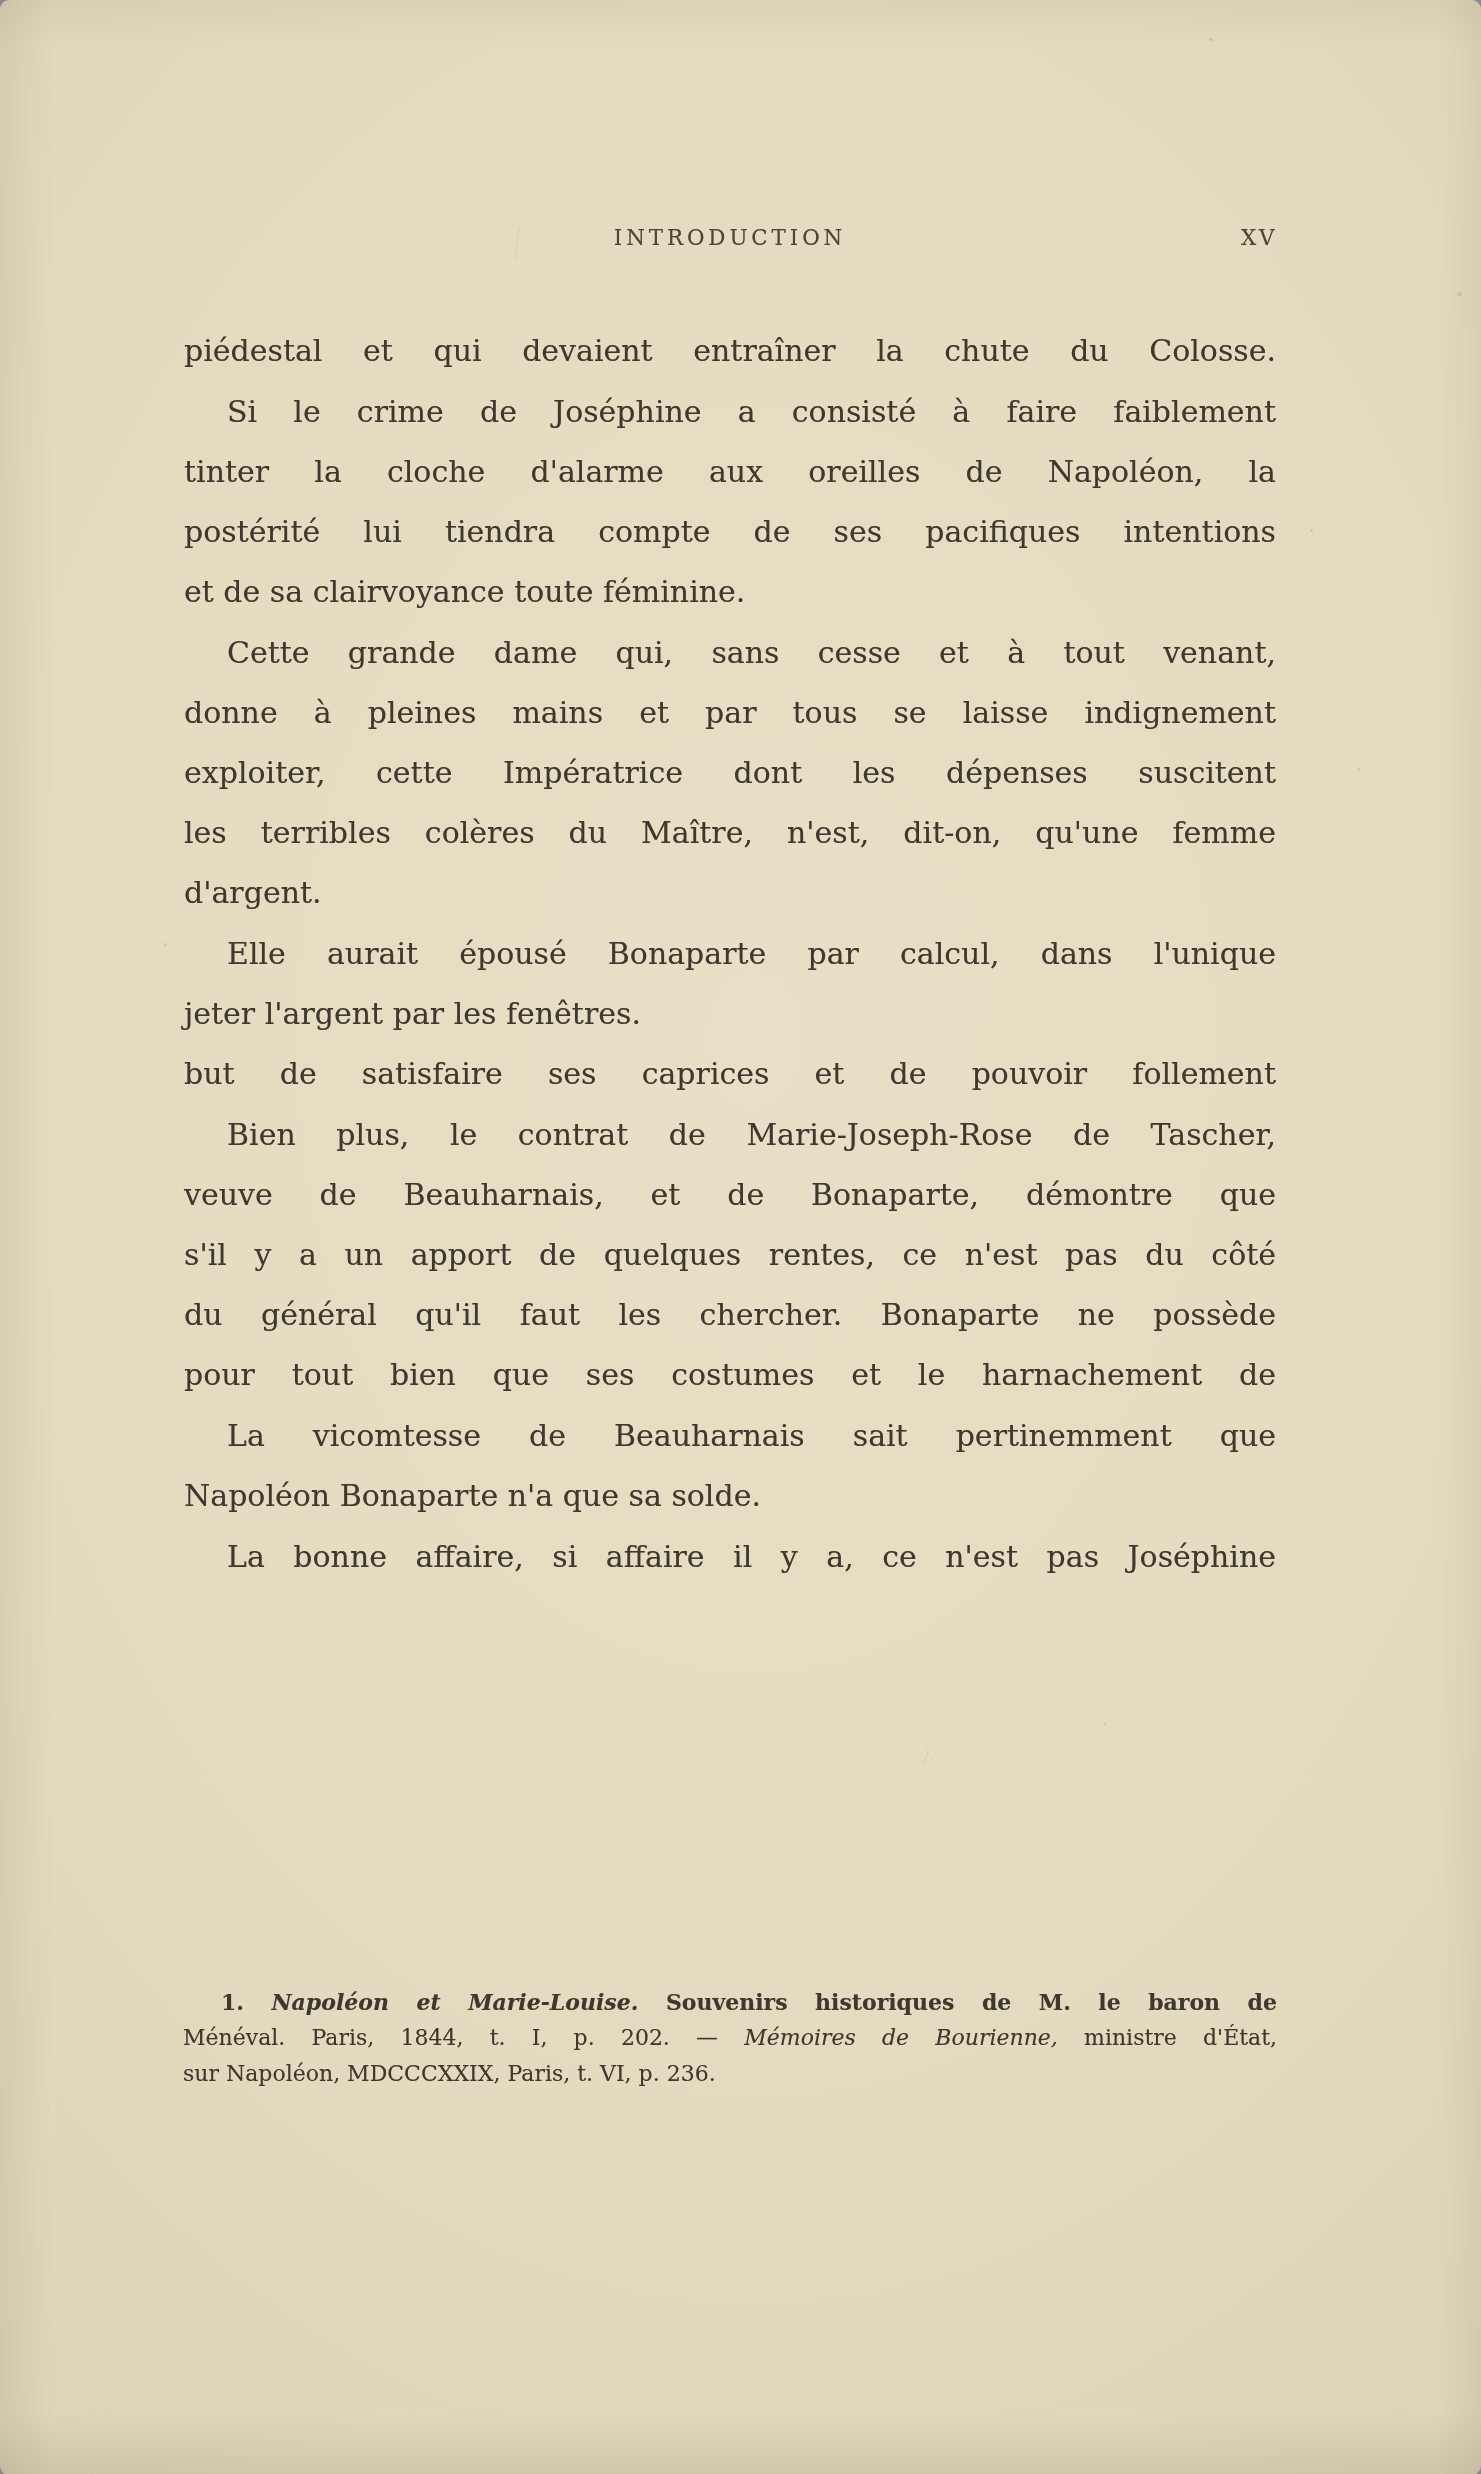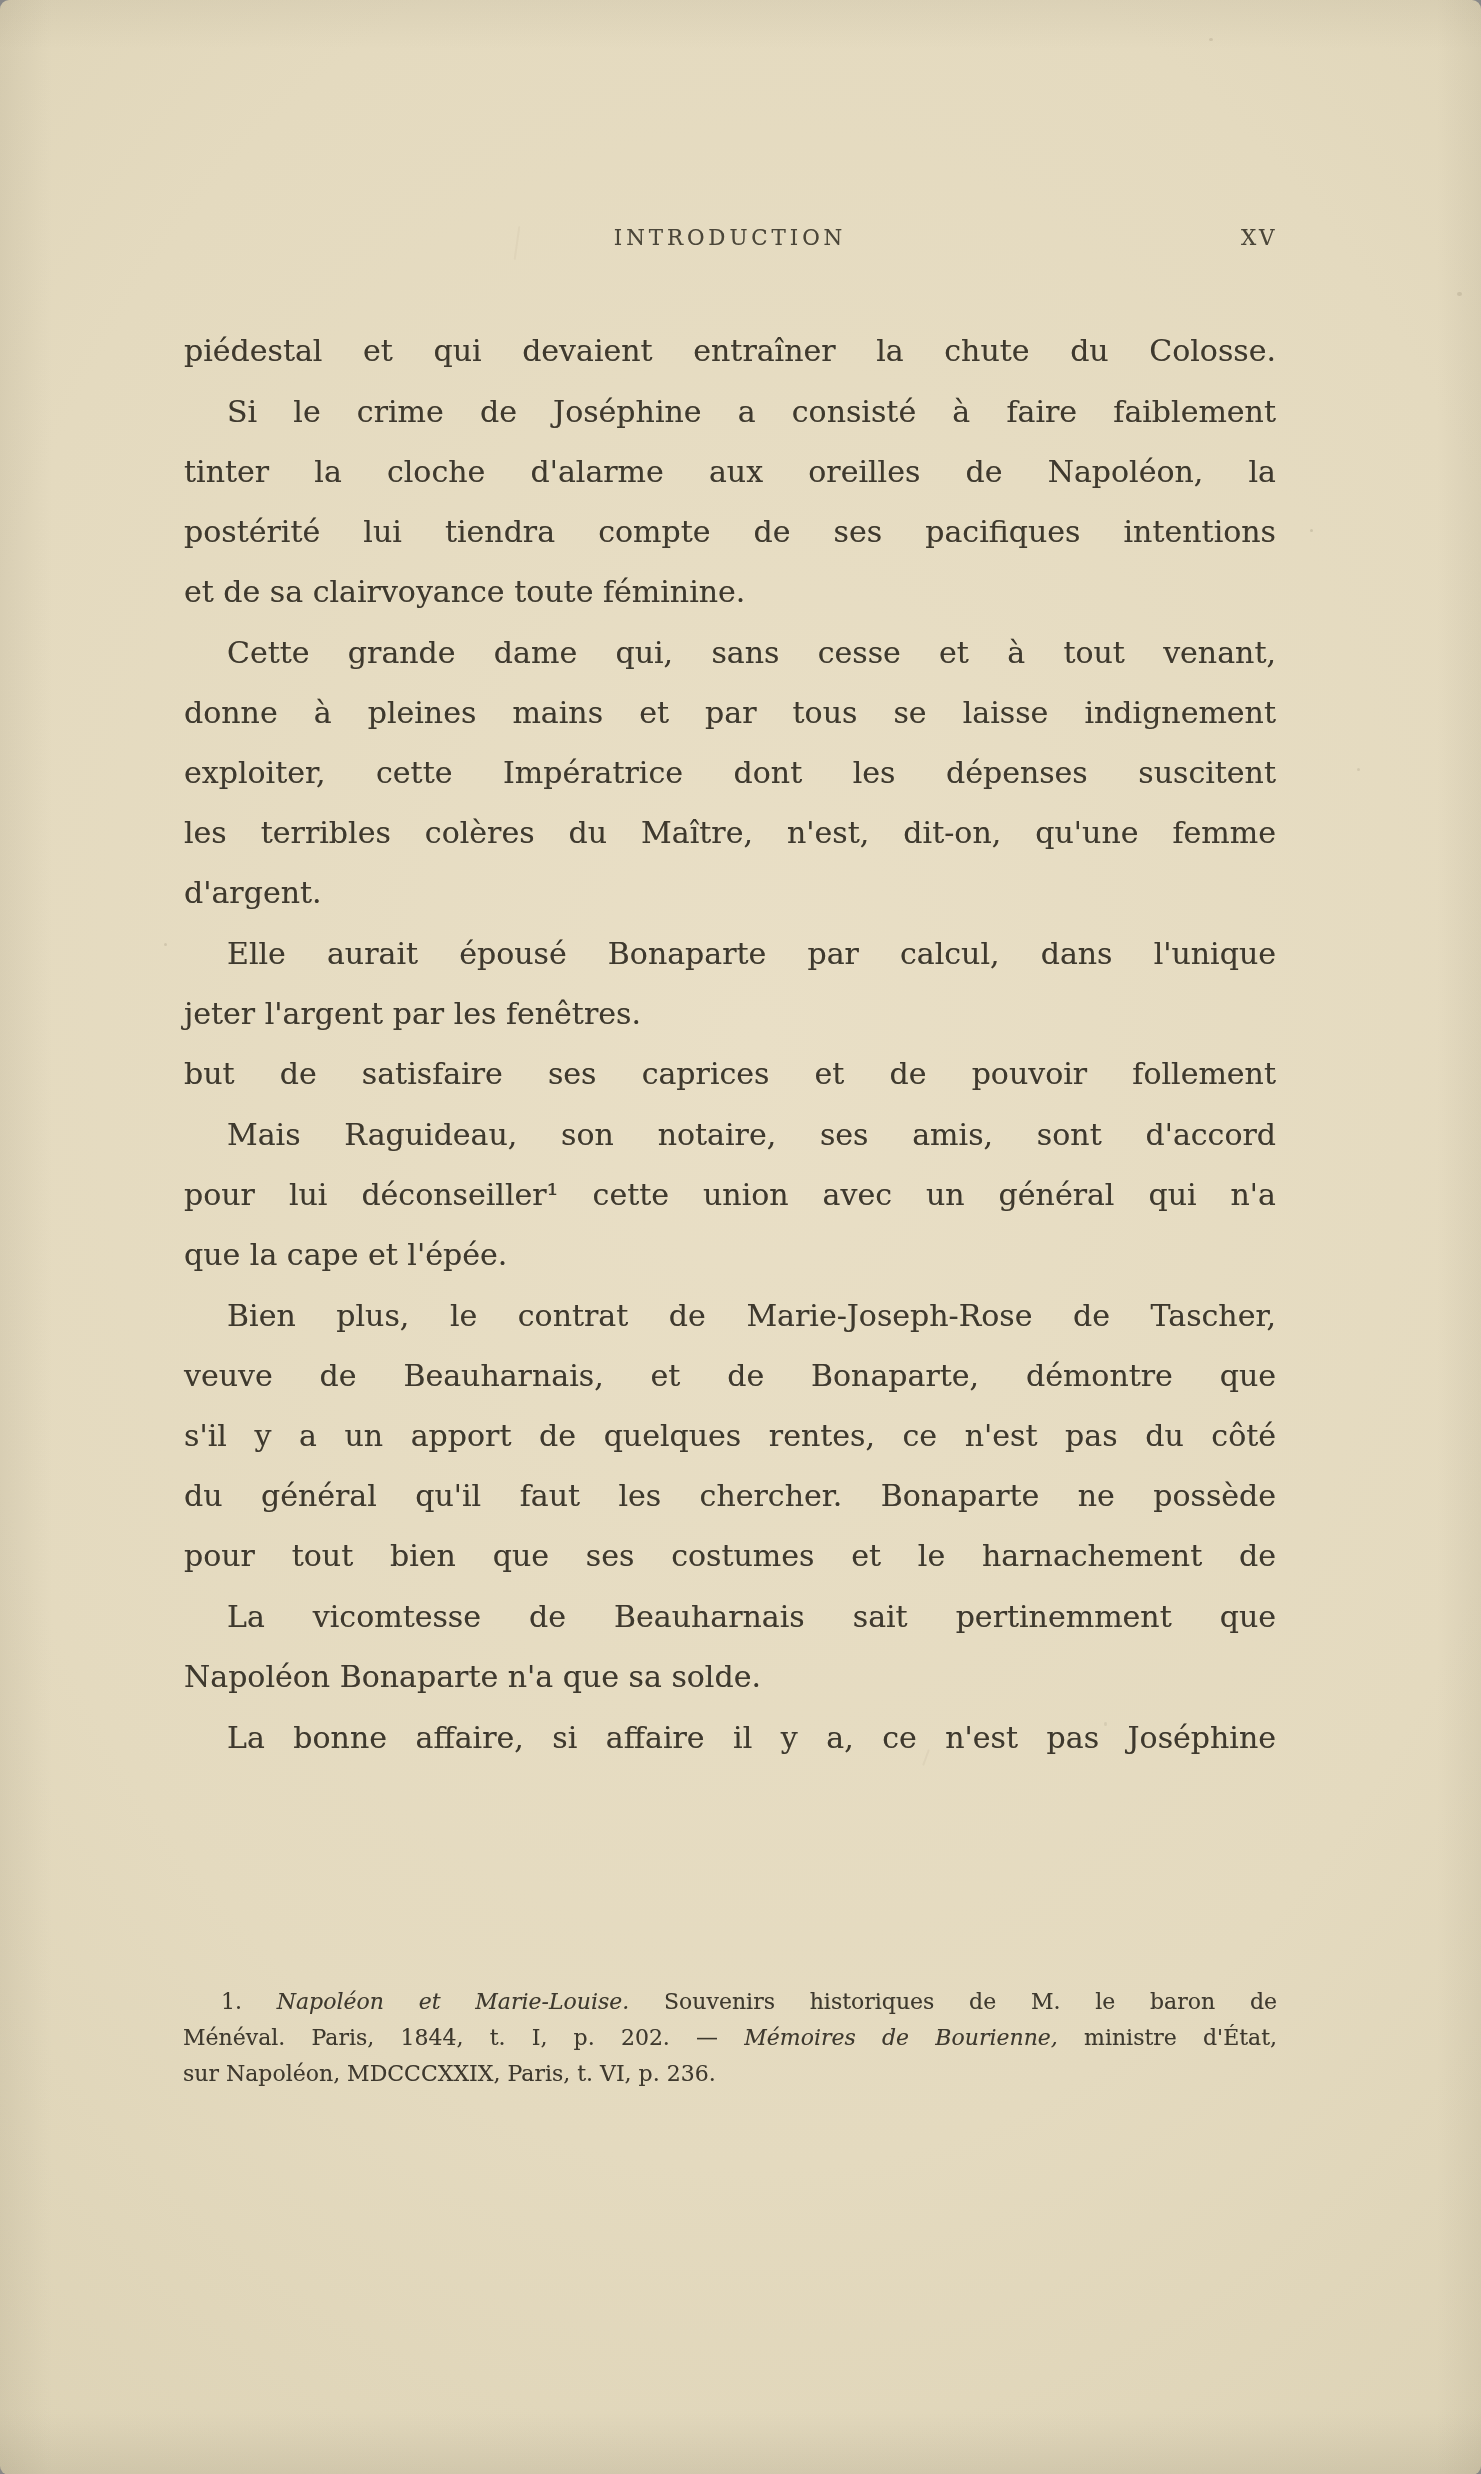--- a/index.html
+++ b/index.html
@@ -32,21 +32,21 @@
   }
   .footnote{
     position:absolute;top:1984px;left:183px;width:1094px;
     font-size:22px;line-height:36px;
     text-shadow:0 0 0.6px rgba(62,57,46,.35);
   }
   .paragraph{margin:1px;}
   .line{text-align:justify;text-align-last:justify;white-space:normal;}
   .line.flush{text-align-last:left;}
   .line.indent{text-indent:43px;}
-  .line.fn-indent{text-indent:38px;}
+  .line.fn-indent{text-indent:38px;font-weight:bold;}
   .italic{font-style:italic;}
   .speck{position:absolute;background:rgba(84,74,52,.45);border-radius:50%;}
   .speck.hair{border-radius:1.3px;background:rgba(84,74,52,.22);}
 </style>
 </head>
 <body>
 
 <div class="page">
   <div class="running-title">INTRODUCTION</div>
   <div class="page-number">XV</div>
@@ -64,25 +64,20 @@
         <div class="line indent">Cette grande dame qui, sans cesse et à tout venant,</div>
         <div class="line">donne à pleines mains et par tous se laisse indignement</div>
         <div class="line">exploiter, cette Impératrice dont les dépenses suscitent</div>
         <div class="line">les terribles colères du Maître, n'est, dit-on, qu'une femme</div>
         <div class="line flush">d'argent.</div>
       </div>
       <div class="paragraph">
         <div class="line indent">Elle aurait épousé Bonaparte par calcul, dans l'unique</div>
         <div class="line flush">jeter l'argent par les fenêtres.</div>
         <div class="line">but de satisfaire ses caprices et de pouvoir follement</div>
-      </div>
-      <div class="paragraph">
-        <div class="line indent">Mais Raguideau, son notaire, ses amis, sont d'accord</div>
-        <div class="line">pour lui déconseiller¹ cette union avec un général qui n'a</div>
-        <div class="line flush">que la cape et l'épée.</div>
       </div>
       <div class="paragraph">
         <div class="line indent">Bien plus, le contrat de Marie-Joseph-Rose de Tascher,</div>
         <div class="line">veuve de Beauharnais, et de Bonaparte, démontre que</div>
         <div class="line">s'il y a un apport de quelques rentes, ce n'est pas du côté</div>
         <div class="line">du général qu'il faut les chercher. Bonaparte ne possède</div>
         <div class="line">pour tout bien que ses costumes et le harnachement de</div>
       </div>
       <div class="paragraph">
         <div class="line indent">La vicomtesse de Beauharnais sait pertinemment que</div>

